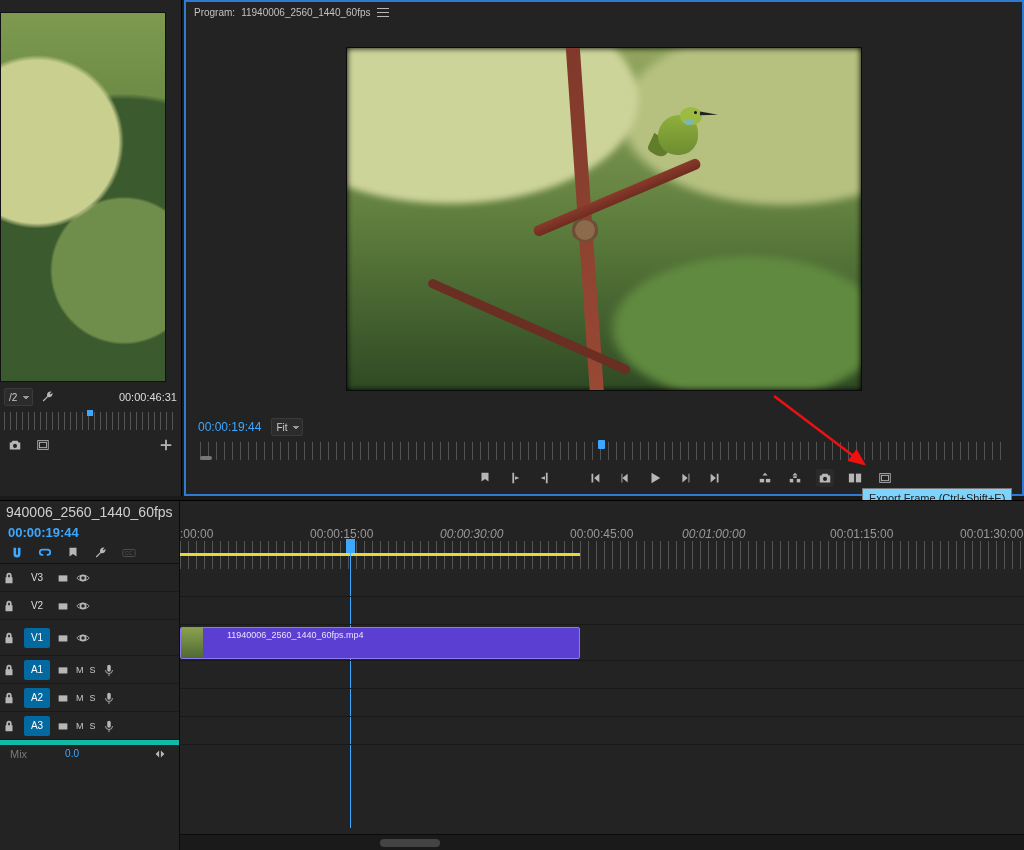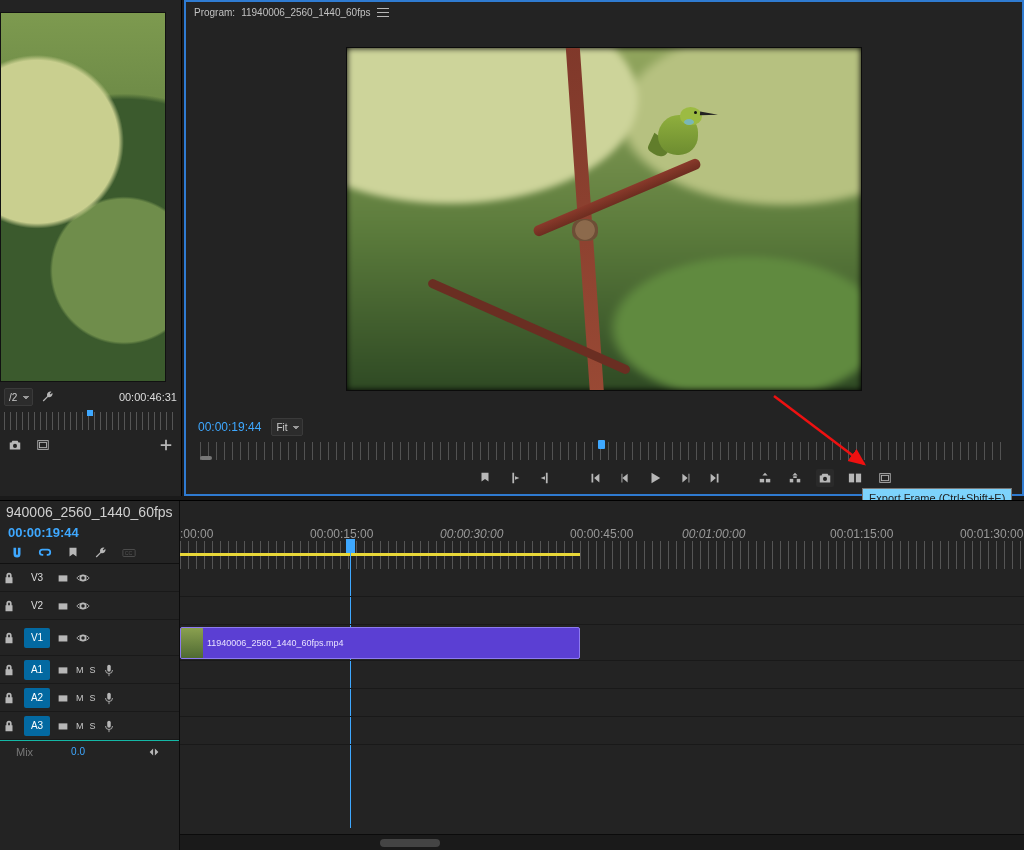--- a/index.html
+++ b/index.html
@@ -69,34 +69,34 @@
   #tl .left { width: 180px; border-right: 1px solid #0c0c0c; display: flex; flex-direction: column; }
   #tl .left .tabs { height: 22px; display: flex; align-items: center; gap: 6px; padding: 0 6px; font-size: 14px; color: #d0d0d0;}
   #tl .left .tc   { padding: 2px 8px; color: #3ea8ff; font-size: 13px; font-weight: 600; }
   #tl .left .tools{ height: 22px; display:flex; align-items:center; gap: 10px; padding: 0 8px; border-bottom:1px solid #111;}
   #tl .left .trk  { height: 28px; display: flex; align-items: center; gap: 6px; border-bottom: 1px solid #191919; }
   #tl .left .trk.tall{ height: 36px; }
   #tl .left .trk .lock { width: 18px; text-align: center; }
   #tl .left .trk .lbl  { width: 26px; height: 20px; display:flex; align-items:center; justify-content:center; font-size: 10px; color: #ddd; border-radius: 2px; }
   #tl .left .trk .lbl.sel { background: #0369a1; color: #fff; }
   #tl .left .trk .ic { width: 14px; }
-  #tl .left .mix { height: 22px; border-top: 1px solid #14b8a6; display:flex; align-items:center; padding:0 16px; gap:8px;}
+  #tl .left .mix { height: 22px; border-top: 5px solid #14b8a6; display:flex; align-items:center; padding:0 10px; gap:8px;}
   #tl .left .mix .lvl { color:#3ea8ff; font-size:10px; margin-left:30px;}
   #tl .right { flex: 1; position: relative; }
   #tl .ruler { height: 28px; position:relative; margin-top: 40px; background: repeating-linear-gradient(90deg,#555 0 1px, transparent 1px 8px); }
   #tl .ruler .tick { position:absolute; top: -14px; font-size: 12px; color:#999;}
   #tl .ruler .yel  { position:absolute; top: 12px; height: 3px; background: #e8d738; }
   #tl .ruler .ph   { position:absolute; top: -2px; width: 9px; height: 14px; background:#3ea8ff; }
   #tl .right .line { position:absolute; top: 40px; bottom: 22px; width: 1px; background:#3ea8ff; }
   #tl .right .rows { position:absolute; left:0; right:0; top: 68px; }
   #tl .right .row  { height: 28px; border-bottom: 1px solid #191919; position:relative;}
   #tl .right .row.tall{height:36px;}
   #tl .right .clip { position:absolute; top:2px; height: 32px; background: #5b3fd3; border:1px solid #8d7af0; border-radius:2px; overflow:hidden; display:flex; align-items:flex-start;}
   #tl .right .clip .thumb{width:22px; height:100%; background:linear-gradient(#8aa04f,#4f6a33);}
-  #tl .right .clip .nm{font-size:9px; color:#e7e1ff; padding:10px 4px;}
+  #tl .right .clip .nm{font-size:9px; color:#e7e1ff; padding:2px 4px;margin-left:20px;}
   #tl .right .clip .fx{position:absolute; right:3px; top:2px; font-size:8px; font-style:italic; color:#cfc6ff;margin-top:41px;}
   #tl .right .hscroll{position:absolute; left:0; right:0; bottom:0; height:16px; background:#1a1a1a; border-top:1px solid #0b0b0b; display:flex; align-items:center;}
   #tl .right .hscroll .thumb{ margin-left:200px; width:60px; height:8px; background:#444; border-radius:4px;}
 
   .menu-ic { width:12px;height:10px;position:relative;top:1px;}
   .menu-ic::before,.menu-ic::after,.menu-ic span{content:"";position:absolute;left:0;right:0;height:1px;background:#b7b7b7;}
   .menu-ic::before{top:0}.menu-ic span{top:4px}.menu-ic::after{top:8px}
 </style>
 </head>
 <body>

